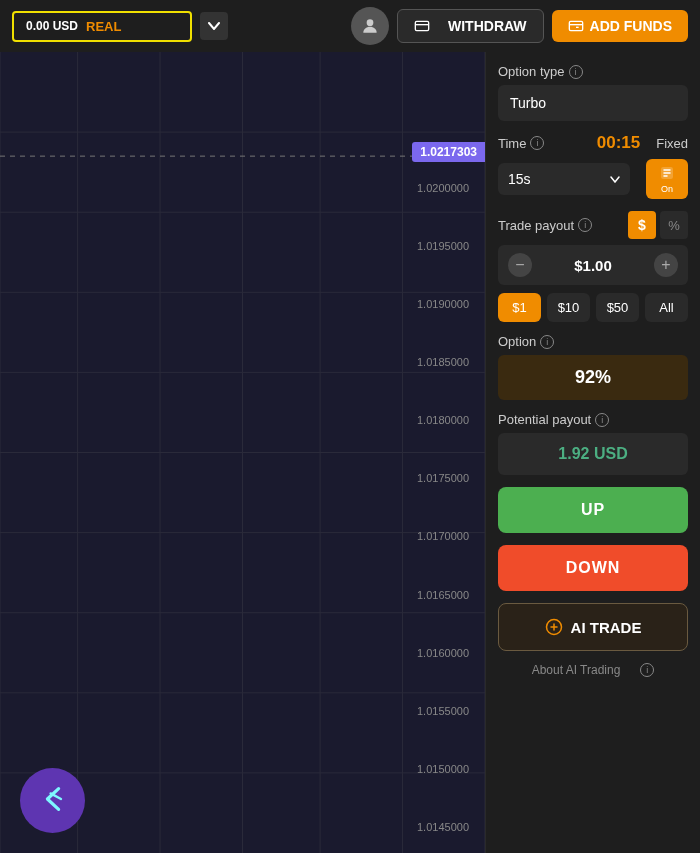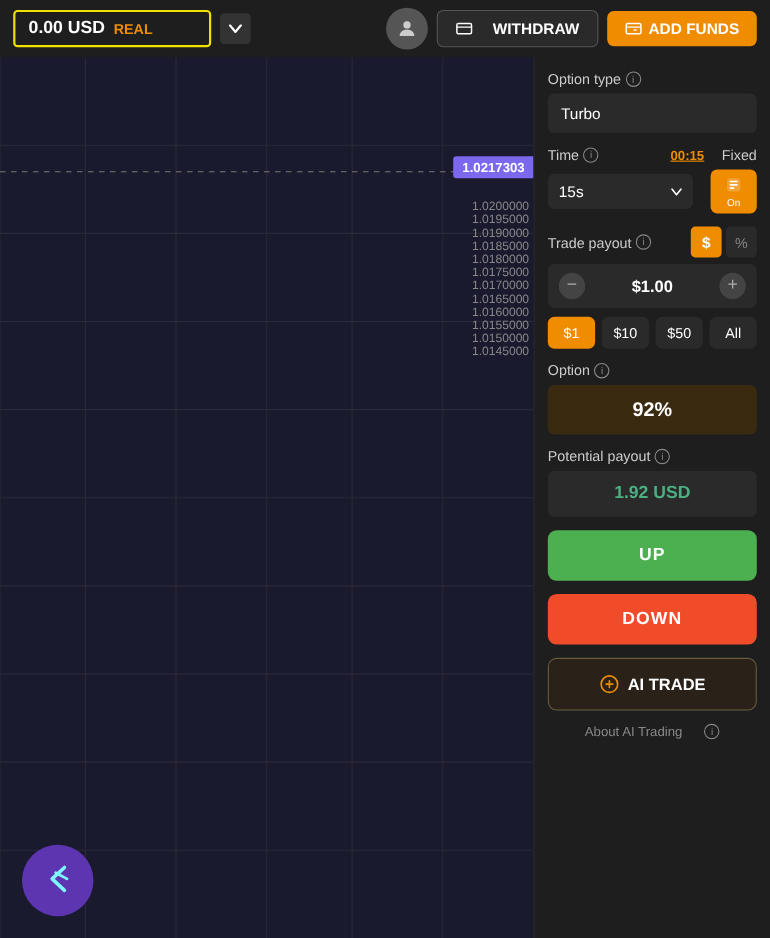--- a/index.html
+++ b/index.html
@@ -26,21 +26,21 @@
       display: flex;
       align-items: center;
       border: 2px solid #f0e000;
       border-radius: 4px;
       padding: 6px 12px;
       background: #1e1e1e;
       gap: 8px;
       min-width: 180px;
     }
     .balance-amount {
-      font-size: 16px;
+      font-size: 12px;
       font-weight: bold;
       color: #fff;
     }
     .balance-type {
       font-size: 13px;
       color: #f08c00;
       font-weight: bold;
     }
     .dropdown-arrow {
       width: 28px;
@@ -109,27 +109,27 @@
       top: 90px;
       background: #7b68ee;
       color: #fff;
       font-size: 12px;
       padding: 3px 8px;
       border-radius: 3px 0 0 3px;
       font-weight: bold;
     }
     .price-scale {
       position: absolute;
-      right: 0;
+      right: 12px;
       top: 130px;
       bottom: 0;
       width: 80px;
       display: flex;
       flex-direction: column;
-      justify-content: flex-start;
+      justify-content: space-between;
       padding: 0 4px 20px 4px;
     }
     .price-tick {
       font-size: 11px;
       color: #888;
       text-align: right;
     }
 
     
     .right-panel {
@@ -173,24 +173,23 @@
       cursor: pointer;
     }
 
     
     .time-row {
       display: flex;
       align-items: center;
       justify-content: center;
     }
     .time-value {
-      font-size: 12px;
+      font-size: 17px;
       color: #f08c00;
       font-weight: bold;
-      text-decoration: underline;
     }
     .fixed-label {
       font-size: 13px;
       color: #ccc;
     }
     .time-select {
       display: flex;
       align-items: center;
       background: #2a2a2a;
       border-radius: 6px;

